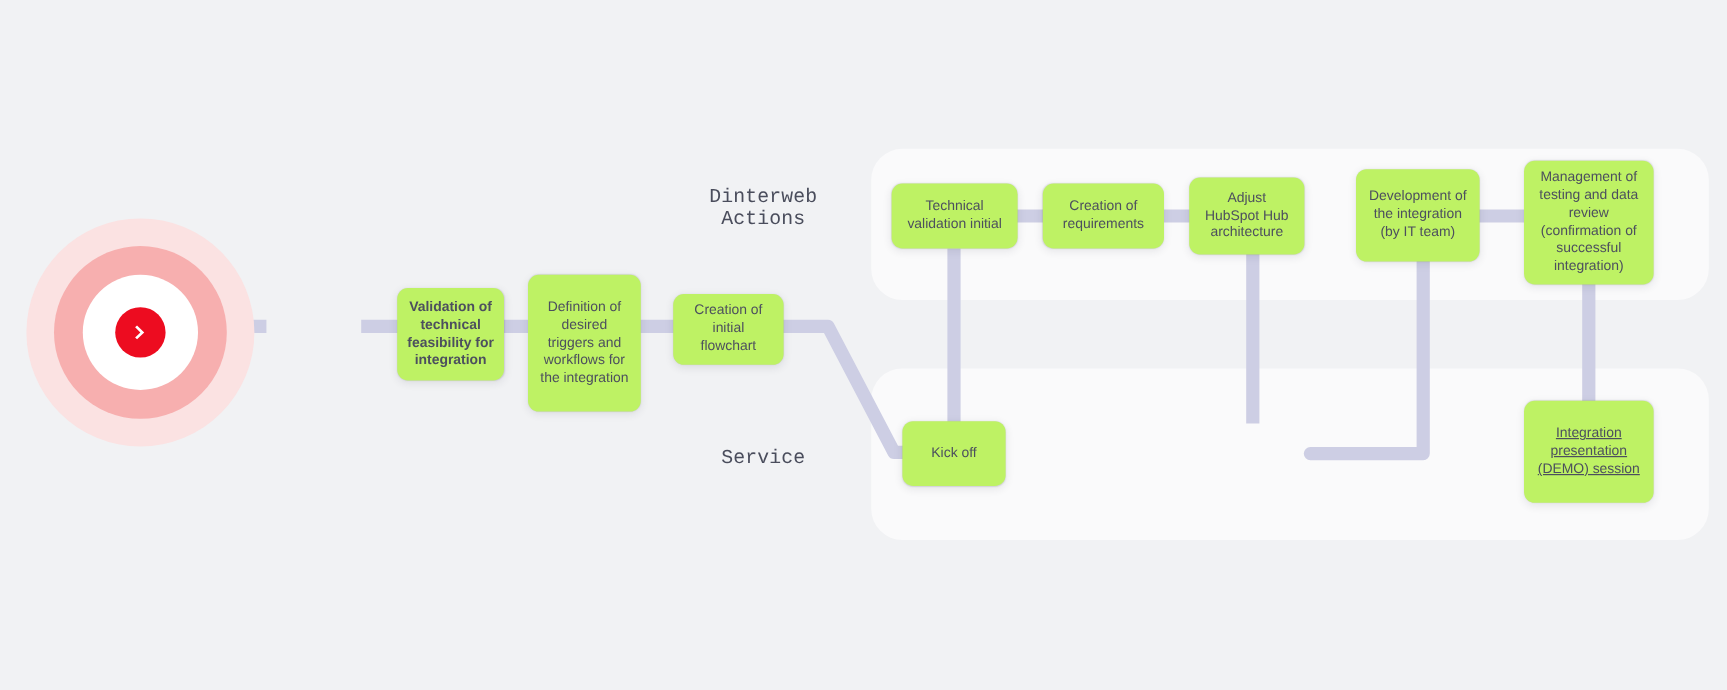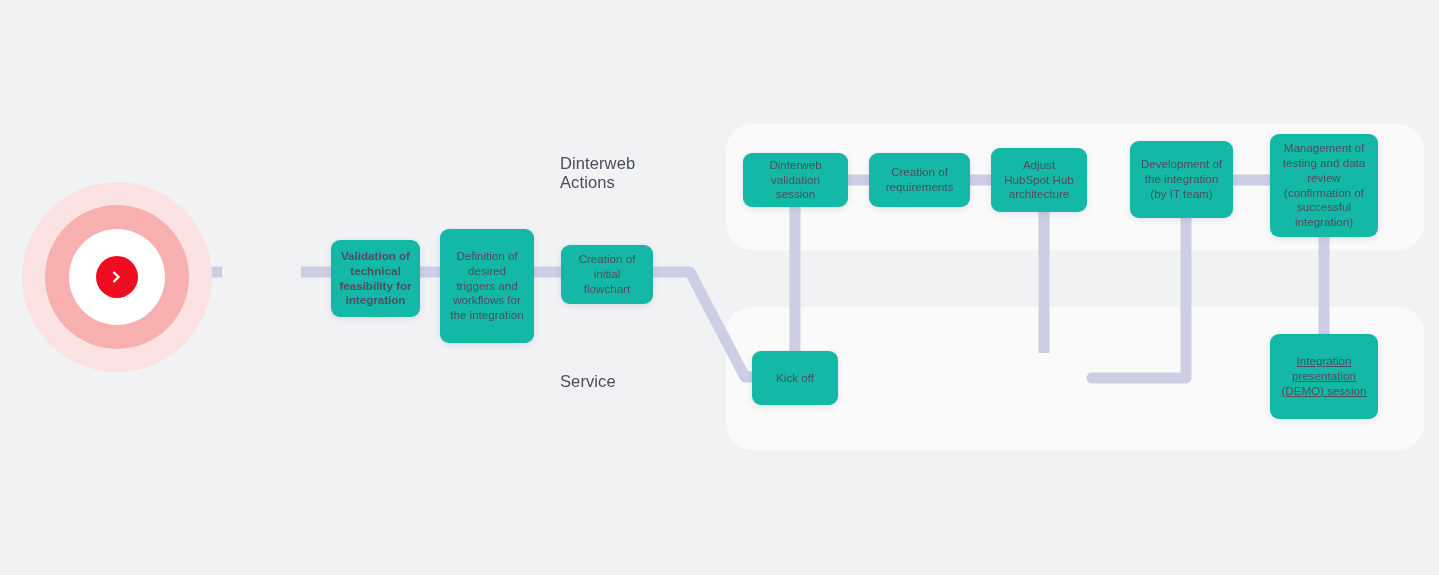--- a/index.html
+++ b/index.html
@@ -29,22 +29,23 @@
   }
   #lane-panel-top   { left: 726px; top: 124px; width: 698px; height: 126px; }
   #lane-panel-bottom{ left: 726px; top: 307px; width: 698px; height: 143px; }
 
   
   .lane-label {
     position: absolute;
     color: #4a4d5c;
     font-size: 16.5px;
     line-height: 19px;
-    text-align: left;
+    text-align: center;
     letter-spacing: .1px;
+    font-family: Liberation Mono, monospace;
   }
   #lane-label-dinterweb { left: 560px; top: 154px; width: 152px; }
   #lane-label-service   { left: 560px; top: 372px; width: 152px; }
 
   
   #bullseye {
     position: absolute;
     left: 22px; top: 182px;
     width: 190px; height: 190px;
     border-radius: 50%;
@@ -74,21 +75,21 @@
   
   #connector-layer {
     position: absolute;
     inset: 0;
     width: 1439px; height: 575px;
   }
 
   
   .node {
     position: absolute;
-    background: #14b8a6;
+    background: #bef264;
     border-radius: 9px;
     box-shadow: 0 2px 7px rgba(40,42,60,0.10), 0 0 1px rgba(40,42,60,0.12);
     color: #4c4f5e;
     font-size: 11.6px;
     line-height: 14.7px;
     text-align: center;
     display: flex;
     align-items: center;
     justify-content: center;
     box-sizing: border-box;
@@ -167,21 +168,21 @@
     <div>Actions</div>
   </div>
   <div id="lane-label-service" class="lane-label">
     <div>Service</div>
   </div>
 
   <div id="node-validation" class="node">Validation of technical feasibility for integration</div>
   <div id="node-definition" class="node">Definition of desired triggers and workflows for the integration</div>
   <div id="node-flowchart" class="node">Creation of initial flowchart</div>
 
-  <div id="node-technical" class="node">Dinterweb validation session</div>
+  <div id="node-technical" class="node">Technical validation initial</div>
   <div id="node-requirements" class="node">Creation of requirements</div>
   <div id="node-architecture" class="node">Adjust HubSpot Hub architecture</div>
   <div id="node-development" class="node">Development of the integration (by IT team)</div>
   <div id="node-management" class="node">Management of testing and data review (confirmation of successful integration)</div>
 
   <div id="node-kickoff" class="node">Kick off</div>
   <div id="node-demo" class="node">Integration presentation (DEMO) session</div>
 
 </div>
 

